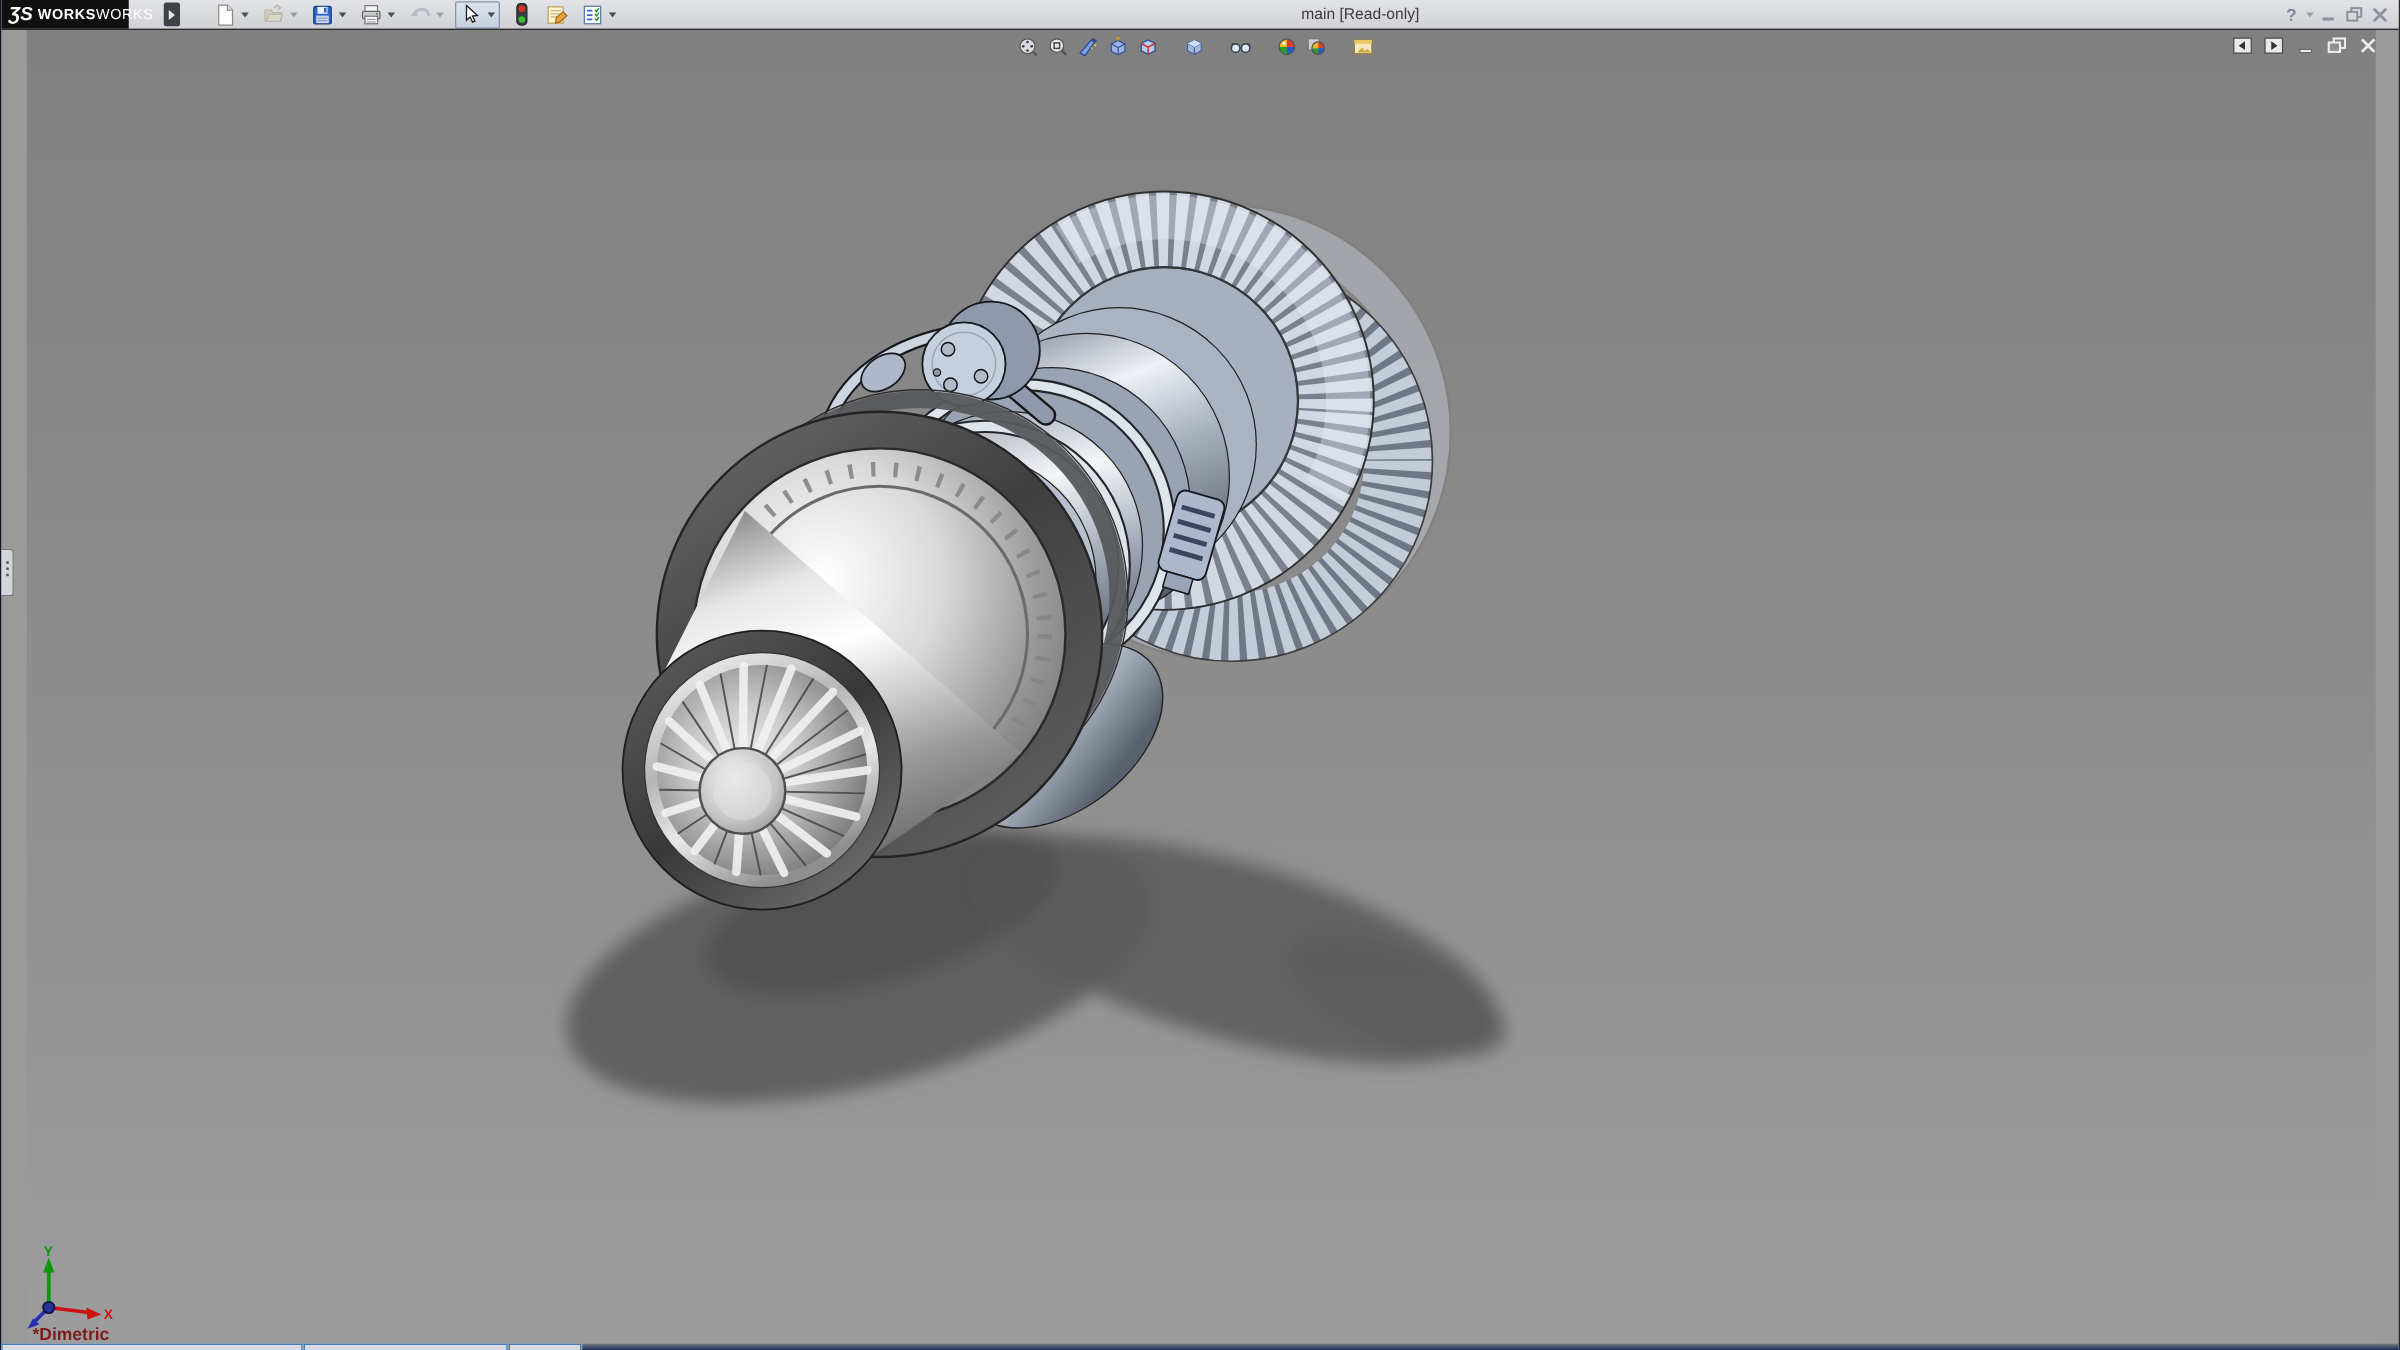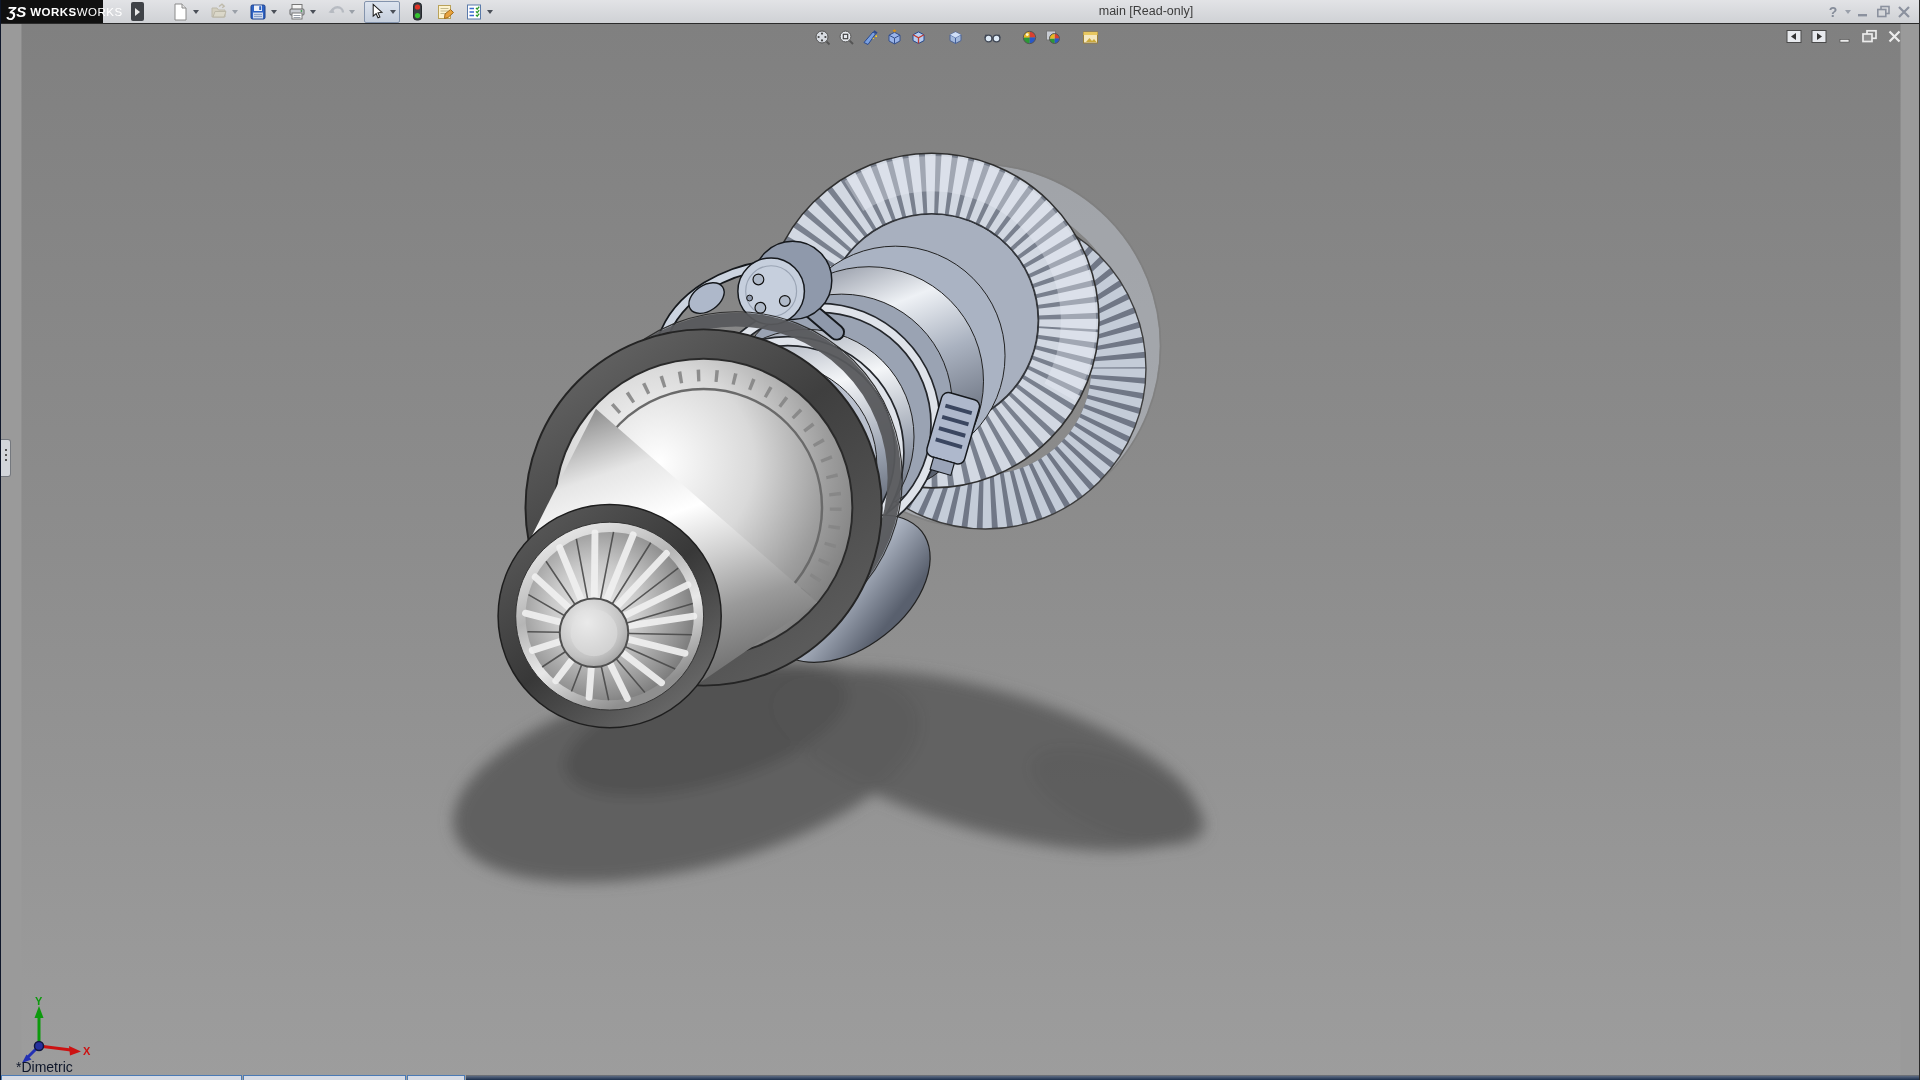--- a/index.html
+++ b/index.html
@@ -21,21 +21,21 @@
   .menu-expand i{width:0;height:0;border-left:5px solid #e8e8e8;border-top:4px solid transparent;border-bottom:4px solid transparent;}
   .toolbar{position:absolute;left:168px;top:0;height:23px;display:flex;align-items:center;}
   .tb-group{display:flex;align-items:center;margin-right:7px;}
   .tb-btn{width:21px;height:21px;display:flex;align-items:center;justify-content:center;}
   .tb-btn svg{display:block;}
   .dd{width:11px;height:21px;display:flex;align-items:center;justify-content:center;}
   .dd i{width:0;height:0;border-top:4px solid #4a4f58;border-left:3.5px solid transparent;border-right:3.5px solid transparent;}
   .dd.dis i{border-top-color:#9aa0a8;}
   .tb-pressed{display:flex;align-items:center;background:linear-gradient(#dde4ef,#c6cfdd);
     border:1px solid #8494ad;border-radius:2px;height:20px;padding:0 1px;}
-  .win-title{position:absolute;left:1040px;top:4px;width:210px;text-align:center;
+  .win-title{position:absolute;left:1040px;top:4px;width:210px;text-align:left;
     font-size:12.5px;color:#3c3c3c;}
   .tbar-controls{position:absolute;right:8px;top:0;height:23px;display:flex;align-items:center;gap:6px;}
   .tbar-controls .tc{color:#858c99;display:flex;align-items:center;justify-content:center;height:20px;}
   .tc-help{font-size:14px;font-weight:bold;width:12px;}
   .tc-dd i{width:0;height:0;border-top:4px solid #9aa0ab;border-left:3.5px solid transparent;border-right:3.5px solid transparent;display:block;}
 
   
   .viewport{position:absolute;top:23px;left:0;width:100%;height:1057px;border-top:1px solid #2b2b2b;box-sizing:border-box;}
   .scene{position:absolute;top:0;left:0;}
 
@@ -48,21 +48,21 @@
   .doc-controls{position:absolute;right:14px;top:4px;display:flex;align-items:center;gap:4px;}
   .doc-controls .dc{width:21px;height:17px;display:flex;align-items:center;justify-content:center;}
 
   
   .splitter{position:absolute;left:0;top:415px;width:9px;height:36px;background:#d2d5da;
     border:1px solid #74787e;border-left:none;border-radius:0 3px 3px 0;}
   .splitter .dots{width:2px;height:2px;background:#555;box-shadow:0 5px 0 #555,0 10px 0 #555;margin:9px auto 0;}
 
   
   .triad{position:absolute;left:14px;top:972px;}
-  .orient-label{position:absolute;left:15px;top:1035px;font-size:14px;font-weight:normal;color:#0f172a;}
+  .orient-label{position:absolute;left:25px;top:1035px;font-size:14px;font-weight:bold;color:#7f1d1d;}
 
   
   .statusbar{position:absolute;bottom:0;left:0;width:100%;height:5px;display:flex;}
   .sb-seg{height:100%;background:#d6dbe5;border:1px solid #4a7ab5;border-bottom:none;box-sizing:border-box;margin-right:1px;}
   .sb-rest{flex:1;background:linear-gradient(#5d6b82,#1b2e4c);border-top:1px solid #6b6f76;box-sizing:border-box;}
 </style>
 </head>
 <body>
 
 <div class="app">

